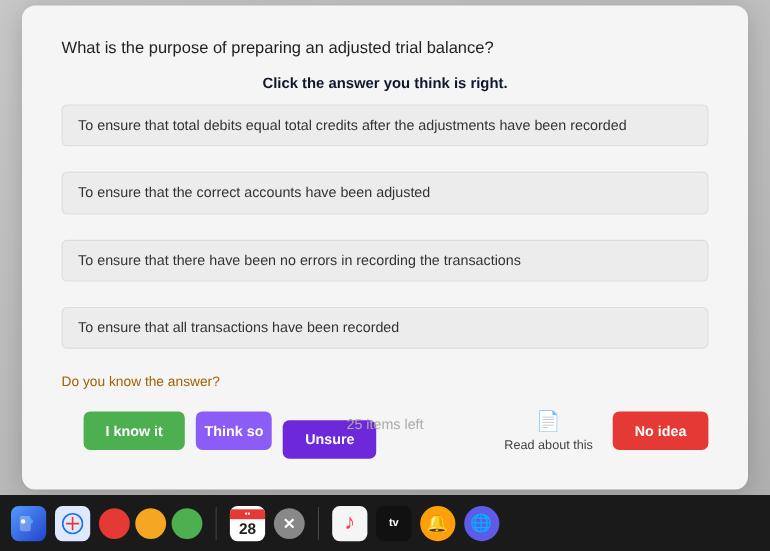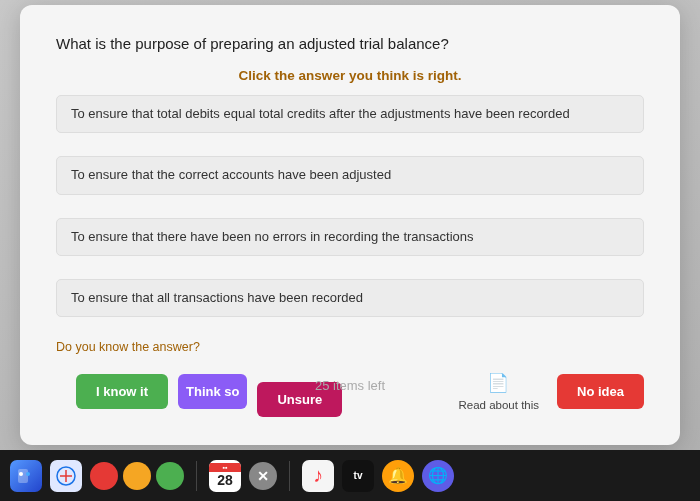--- a/index.html
+++ b/index.html
@@ -39,21 +39,21 @@
       font-size: 15px;
       font-weight: 500;
       color: #222;
       margin-bottom: 14px;
       line-height: 1.4;
     }
 
     .instruction {
       font-size: 13.5px;
       font-weight: 600;
-      color: #a16207;
+      color: #0f172a;
       text-align: center;
       margin-bottom: 12px;
     }
 
     .answer-option {
       background: #ececec;
       border: 1px solid #ddd;
       border-radius: 5px;
       padding: 9px 14px;
       margin-bottom: 23px;
@@ -92,21 +92,21 @@
       color: #fff;
       border: none;
       border-radius: 6px;
       padding: 10px 8px;
       font-size: 13px;
       font-weight: 600;
       cursor: pointer;
     }
 
     .btn-unsure {
-      background: #be185d;
+      background: #6d28d9;
       color: #fff;
       border: none;
       border-radius: 6px;
       padding: 10px 20px;
       font-size: 13px;
       font-weight: 600;
       cursor: pointer;
       margin-top: 16px;
     }
 

